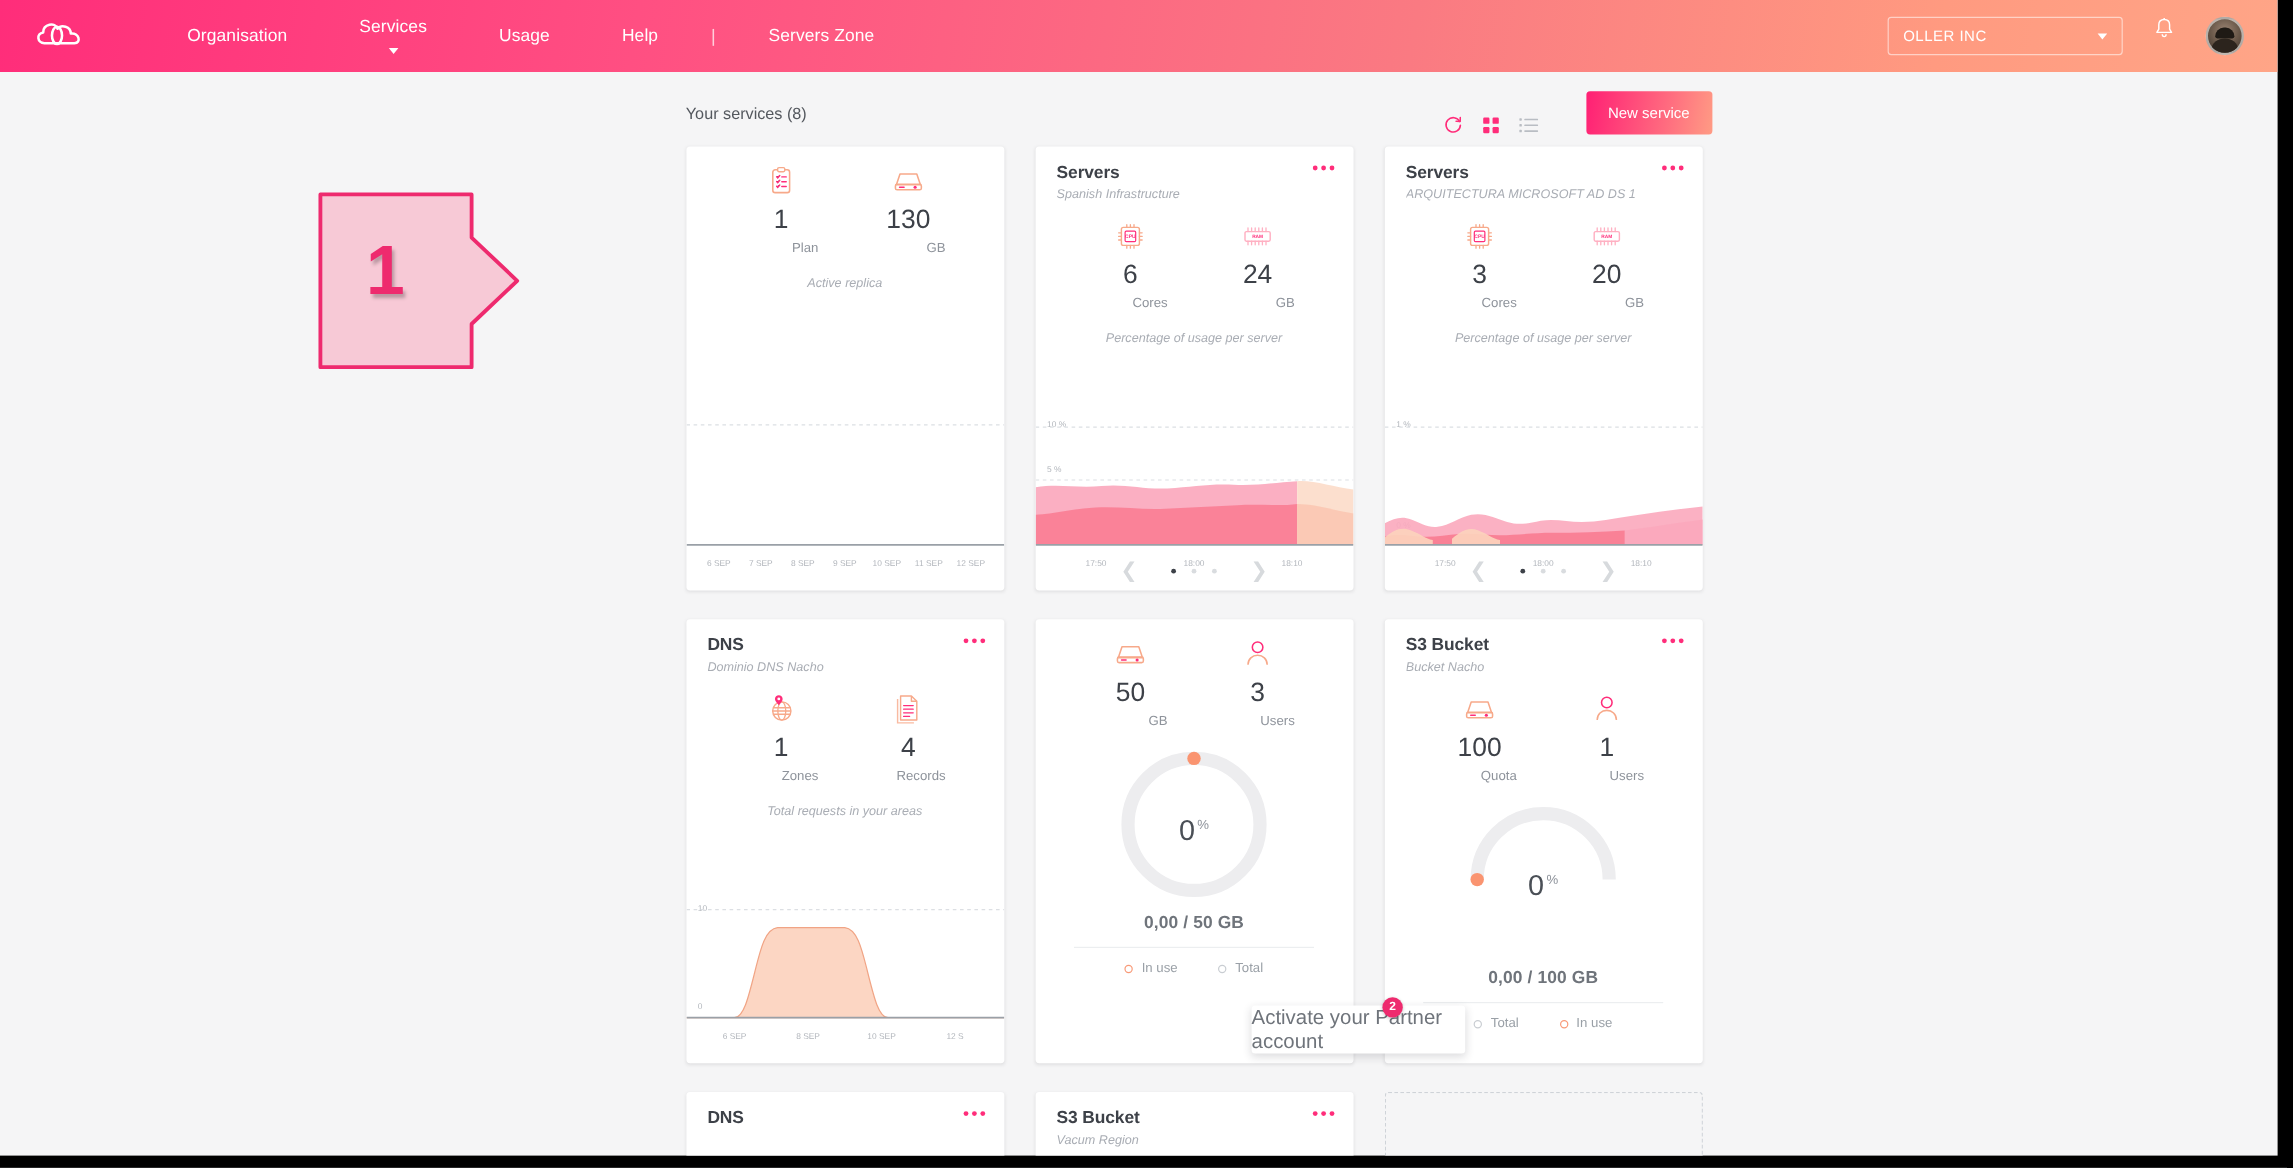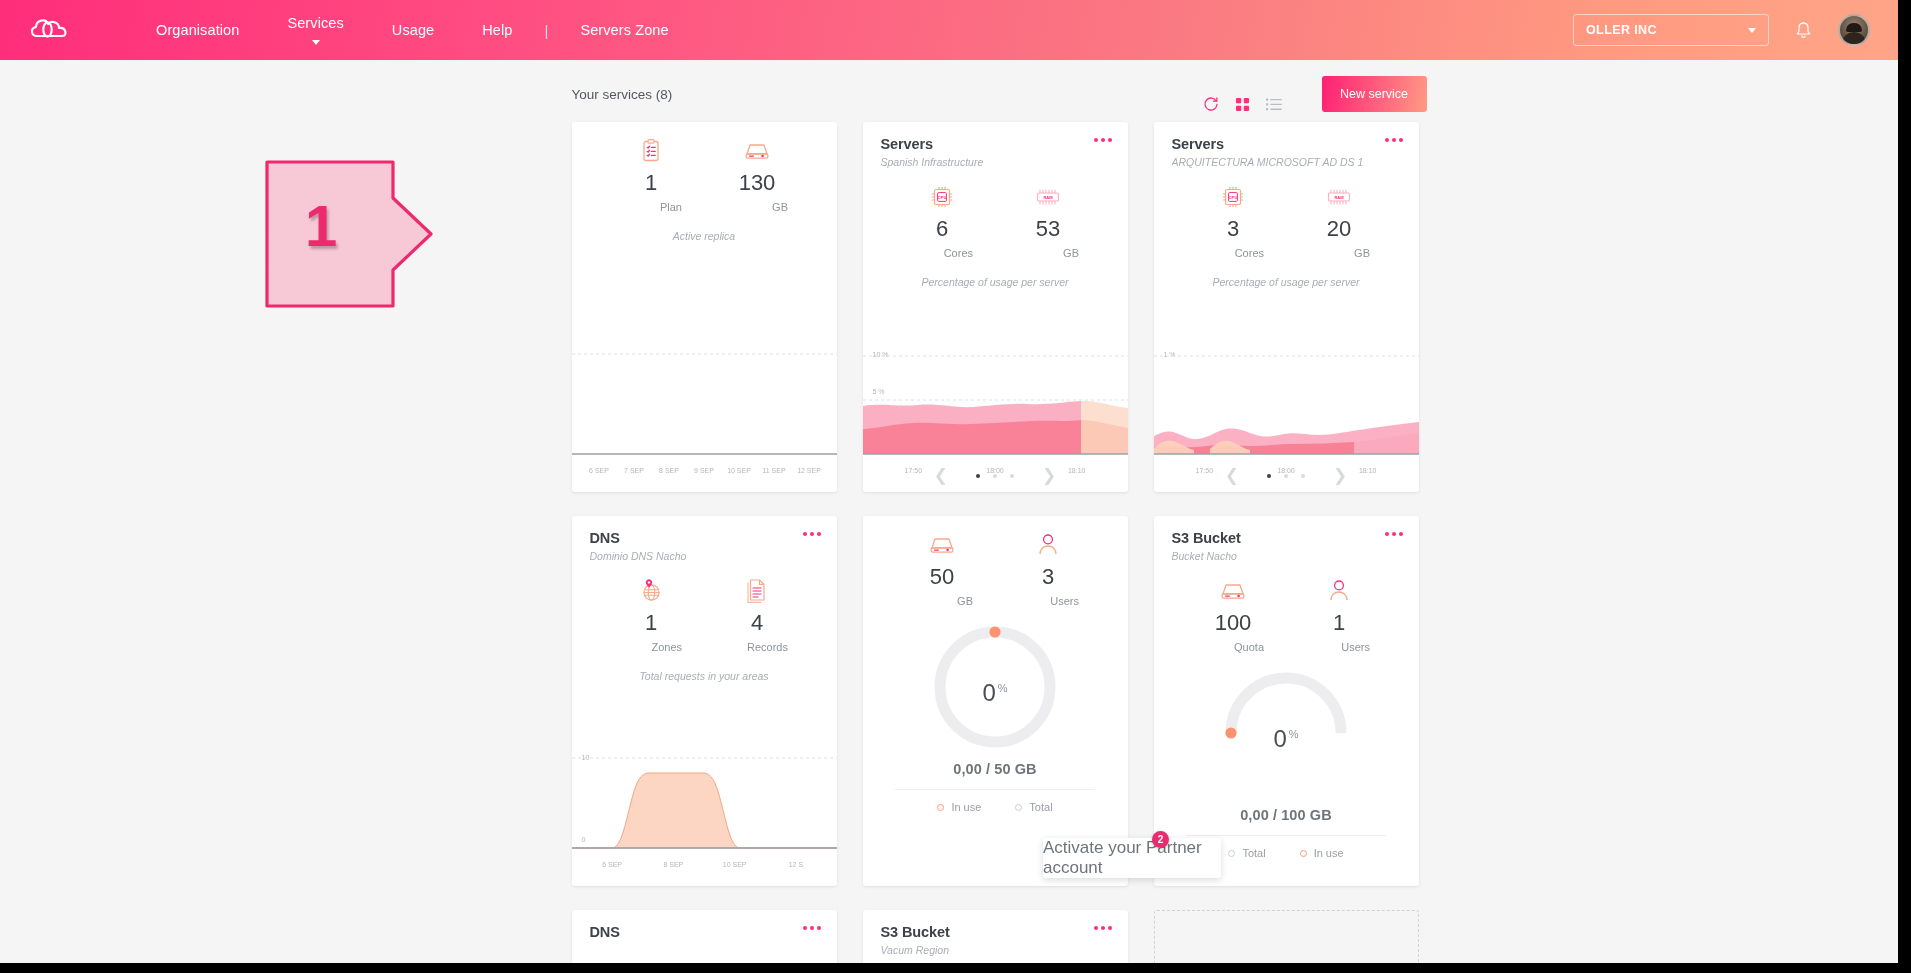--- a/index.html
+++ b/index.html
@@ -23,43 +23,43 @@
     height: 60px;
     background: linear-gradient(100deg, #ff2d7a 0%, #ff4f82 28%, #fa7a82 62%, #ff9a80 85%, #ffa587 100%);
     display: flex;
     align-items: center;
   }
   .logo {
     width: 46px; height: 30px;
     margin-left: 28px; margin-right: 60px;
     display: flex; align-items: center; justify-content: center;
   }
-  .nav { display: flex; align-items: center; gap: 4px; }
+  .nav { display: flex; align-items: center; gap: 16px; }
   .nav-item {
     color: #fff;
     font-size: 14.5px;
     padding: 0 22px;
     cursor: pointer;
     white-space: nowrap;
     letter-spacing: .1px;
   }
   .nav-item.has-caret { display: flex; align-items: center; gap: 9px; flex-direction: column; }
   .caret {
     width: 0; height: 0;
     border-left: 4.5px solid transparent;
     border-right: 4.5px solid transparent;
     border-top: 5px solid #fff;
     display: inline-block;
   }
   .nav-sep { color: rgba(255,255,255,.72); font-size: 15px; padding: 0 6px; }
 
   .header-right {
     margin-left: auto;
-    display: flex; align-items: center;
-    padding-right: 28px; gap: 26px; font-weight: bold;
+    display: flex; align-items: flex-start;
+    padding-right: 28px; gap: 26px;
   }
   .org-select {
     width: 196px; height: 32px;
     border: 1px solid rgba(255,255,255,.55);
     border-radius: 3px;
     display: flex; align-items: center;
     padding: 0 12px;
     cursor: pointer;
   }
   .org-select .org-name {
@@ -404,21 +404,21 @@
                   <path d="M20 7 L20 4"></path>
                 <path d="M5 15 L5 18"></path>
                   <path d="M8 15 L8 18"></path>
                   <path d="M11 15 L11 18"></path>
                   <path d="M14 15 L14 18"></path>
                   <path d="M17 15 L17 18"></path>
                   <path d="M20 15 L20 18"></path>
               </g>
             </svg>
           </div>
-          <div class="metric-value">53</div>
+          <div class="metric-value">24</div>
           <div class="metric-label">GB</div>
         </div>
       </div>
       <div class="card-caption">Percentage of usage per server</div>
       <div class="chart-wrap">
         <div class="y-label" style="bottom:134px">10 %</div>
         <div class="y-label" style="bottom:97px">5 %</div>
         <div class="y-label" style="bottom:50px">0 %</div>
         <svg class="chart-svg" viewBox="0 0 265 120" preserveAspectRatio="none" height="120">
           <line x1="0" y1="20" x2="265" y2="20" stroke="#dcdfe3" stroke-width="1" stroke-dasharray="3 3"></line>

